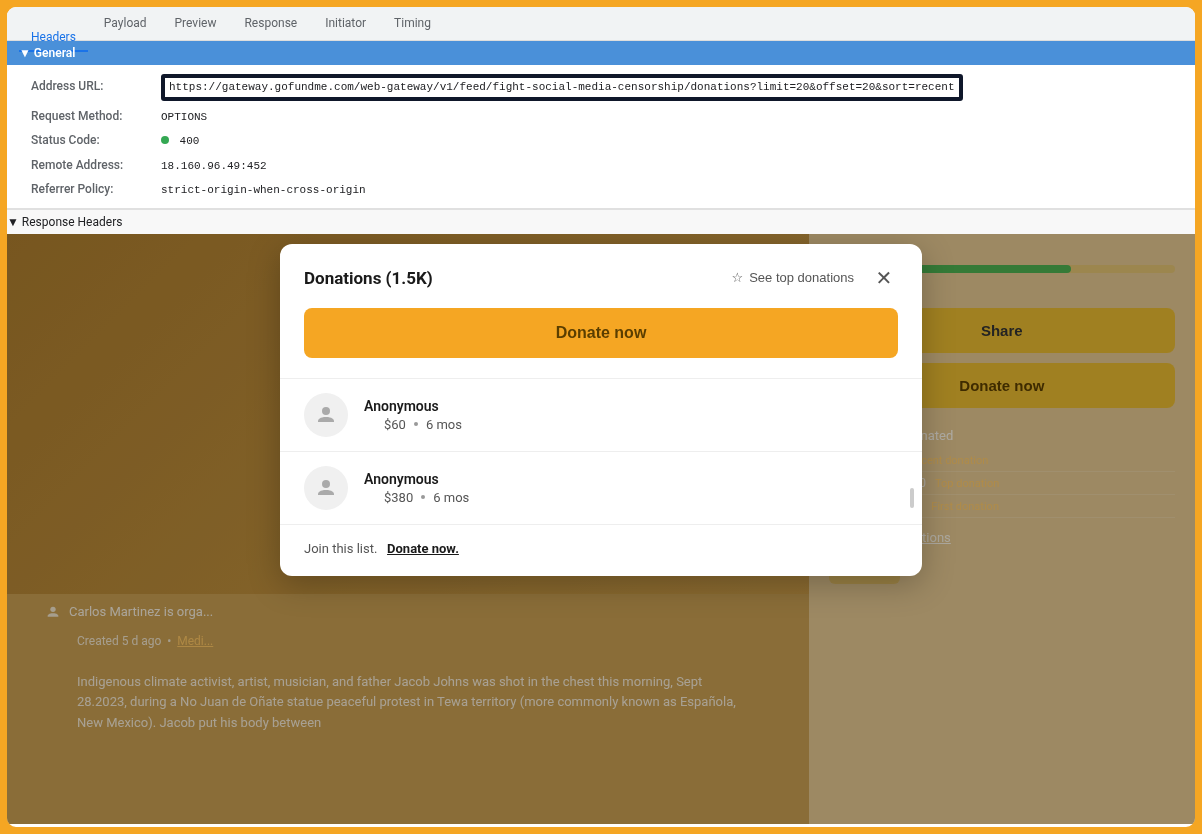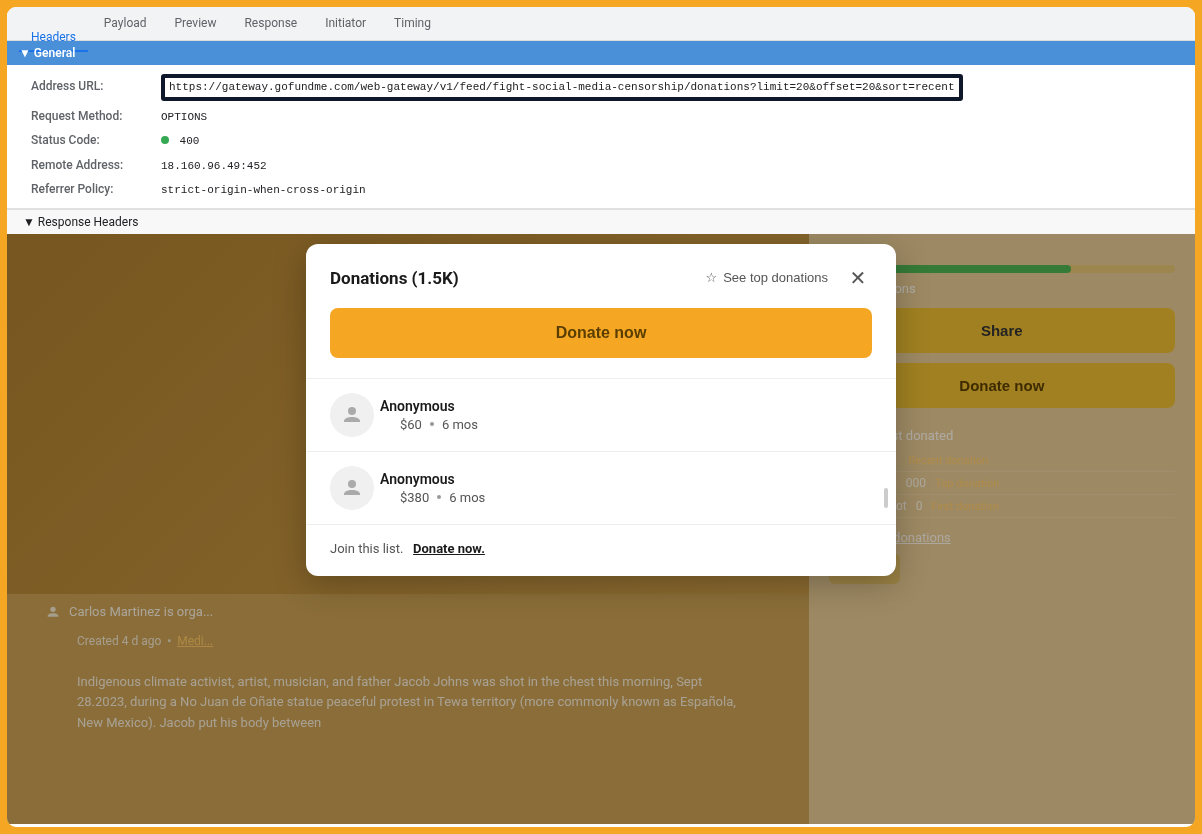--- a/index.html
+++ b/index.html
@@ -96,21 +96,21 @@
       background: #34a853;
       border-radius: 50%;
       display: inline-block;
       margin-right: 4px;
     }
 
     
     .response-header-row {
       background: #f8f8f8;
       border-top: 1px solid #e0e0e0;
-      padding: 5px 16px;
+      padding: 5px 0;
       font-size: 12px;
       color: #202124;
       display: flex;
       align-items: center;
       gap: 4px;
     }
 
     
     .website-area {
       position: relative;
@@ -226,21 +226,21 @@
       display: flex;
       align-items: flex-start;
       justify-content: center;
       padding-top: 10px;
     }
 
     
     .modal {
       background: #fff;
       border-radius: 12px;
-      width: 590px;
+      width: 642px;
       max-width: 90%;
       box-shadow: 0 8px 32px rgba(0,0,0,0.25);
       overflow: hidden;
     }
     .modal-header {
       display: flex;
       align-items: center;
       justify-content: space-between;
       padding: 20px 24px 16px;
     }
@@ -290,21 +290,21 @@
       color: #5a3e00;
       cursor: pointer;
     }
 
     
     .donation-item {
       display: flex;
       align-items: center;
       padding: 14px 24px;
       border-top: 1px solid #eee;
-      gap: 6px;
+      gap: 16px;
     }
     .donor-avatar {
       width: 44px;
       height: 44px;
       border-radius: 50%;
       background: #f0f0f0;
       display: flex;
       align-items: center;
       justify-content: center;
       flex-shrink: 0;
@@ -406,21 +406,21 @@
       <div class="bg-left">
         <div class="bg-image-placeholder"></div>
         <div class="bg-organizer">
           <svg width="16" height="16" viewBox="0 0 24 24" fill="rgba(255,255,255,0.7)">
               <circle cx="12" cy="8" r="4"></circle>
               <path d="M12 14c-6 0-8 2.5-8 4v1h16v-1c0-1.5-2-4-8-4z"></path>
             </svg>
           <span>Carlos Martinez is orga...</span>
         </div>
         <div class="bg-created">
-          <span>Created 4 d ago</span>
+          <span>Created 5 d ago</span>
           &nbsp;•&nbsp;
           <span style="text-decoration:underline; color:rgba(255,200,100,0.9);">Medi...</span>
         </div>
         <div class="bg-description">
           <span>Indigenous climate activist, artist, musician, and father Jacob Johns was shot in the chest this morning, Sept 28.2023, during a No Juan de Oñate statue peaceful protest in Tewa territory (more commonly known as Española, New Mexico). Jacob put his body between</span>
         </div>
       </div>
 
       <div class="bg-right">
         <div style="font-size:13px; color:rgba(255,255,255,0.7); margin-bottom:6px;">$2,7...</div>

